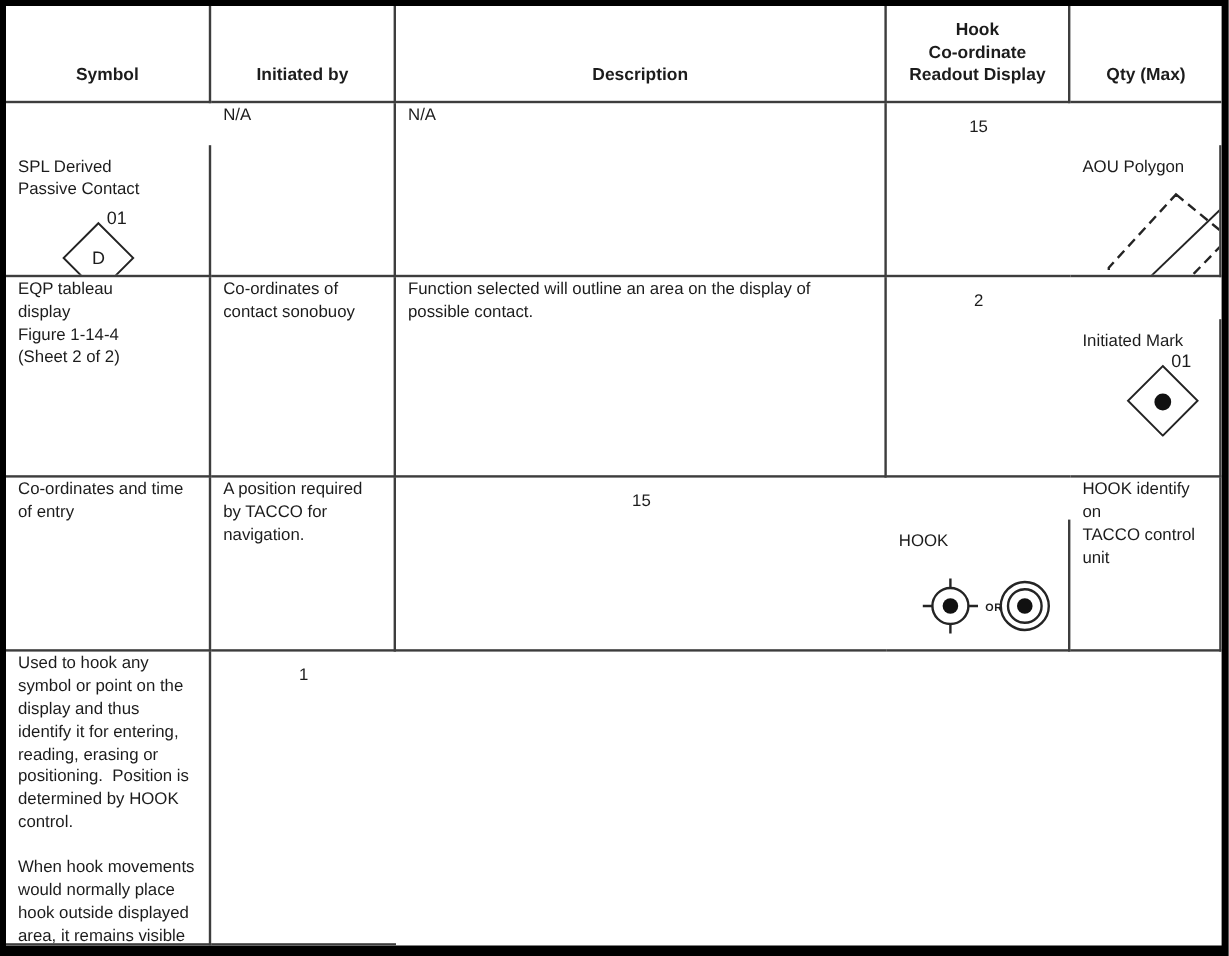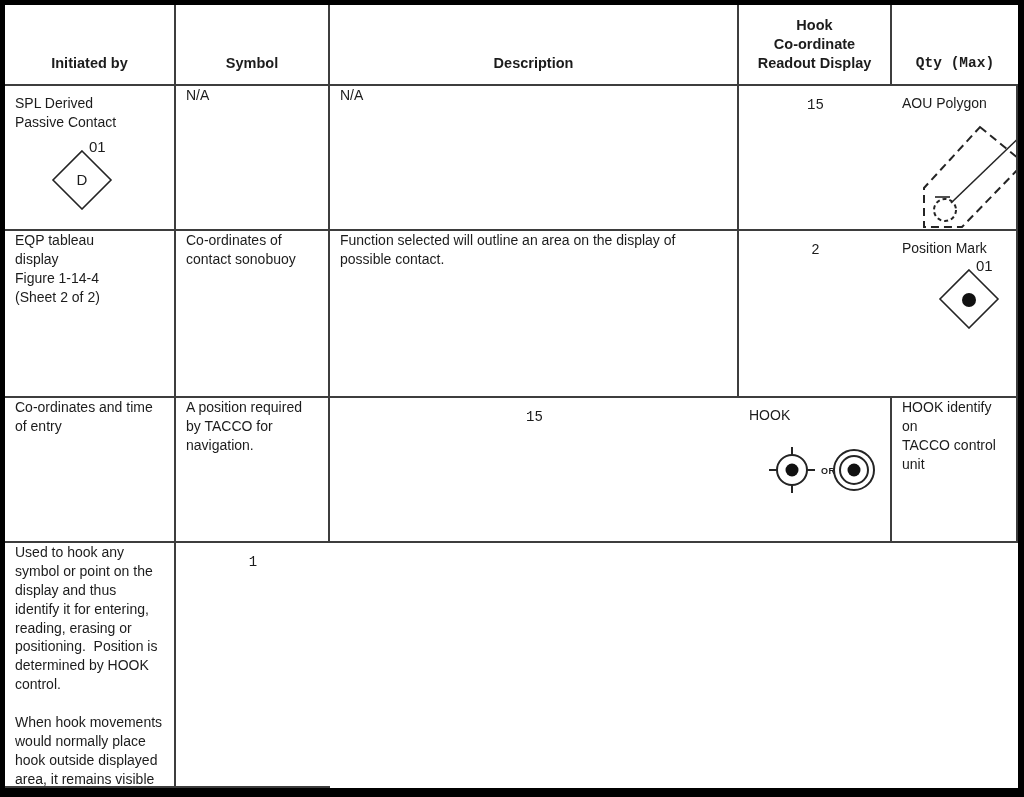--- a/index.html
+++ b/index.html
@@ -20,48 +20,48 @@
     grid-template-rows:81px 145px 167px 145px 1fr;
     width:100%;height:100%;
   }
   .c{
     box-sizing:border-box;
     border-right:2px solid #3d3d3d;
     border-bottom:2px solid #3d3d3d;
     font-size:14px;line-height:1.35;
     overflow:hidden;
   }
-  .lc{border-right:none;font-family:Liberation Mono, monospace;}
+  .lc{border-right:none;}
   .hd{
     font-weight:bold;
     display:flex;align-items:flex-end;justify-content:center;
     text-align:center;
     padding:6px 8px 11px 8px;
     white-space:pre-line;
     font-size:14.5px;line-height:1.3;
   }
   .tc{padding:0 10px;white-space:pre-wrap;}
   .qty{text-align:center;padding:10px 6px 8px;}
-  .sym{position:relative;padding:8px 10px;}
+  .sym{position:relative;padding:8px 10px;margin-top:35px;}
   .sym svg{position:absolute;}
   svg text{font-family:"Liberation Sans","DejaVu Sans",sans-serif;fill:#1c1c1c;}
   .tag{font-size:15px;}
   .letter{font-size:15px;}
   .orword{font-size:9px;font-weight:bold;letter-spacing:.5px;}
   .stroke{fill:none;stroke:#242424;stroke-width:2;}
   .thin{fill:none;stroke:#242424;stroke-width:1.6;}
 </style>
 </head>
 <body>
 
 <div class="page">
   <div class="tbl">
 
+    <div class="c hd">Symbol</div>
     <div class="c hd">Initiated by</div>
-    <div class="c hd">Symbol</div>
     <div class="c hd">Description</div>
     <div class="c hd">Hook
 Co-ordinate
 Readout Display</div>
     <div class="c hd lc">Qty (Max)</div>
 
     <div class="c sym">
       <span style="white-space:pre-line">SPL Derived
 Passive Contact</span>
       <svg style="left:46px;top:48px;width:70px;height:76px" viewBox="0 0 70 76">
@@ -85,21 +85,21 @@
     </div>
     <div class="c tc">EQP tableau
 display
 Figure 1-14-4
 (Sheet 2 of 2)</div>
     <div class="c tc">Co-ordinates of contact sonobuoy</div>
     <div class="c tc">Function selected will outline an area on the display of possible contact.</div>
     <div class="c tc qty lc">2</div>
 
     <div class="c sym">
-      <span>Position Mark</span>
+      <span>Initiated Mark</span>
       <svg style="left:46px;top:22px;width:70px;height:76px" viewBox="0 0 70 76">
         <text class="tag" x="38" y="18">01</text>
         <path class="thin" d="M31 17 L60 46 L31 75 L2 46 Z"></path>
         <circle cx="31" cy="47" r="7" fill="#111"></circle>
       </svg>
     </div>
     <div class="c tc">Co-ordinates and time of entry</div>
     <div class="c tc">A position required by TACCO for navigation.</div>
     <div class="c tc qty lc">15</div>
 

